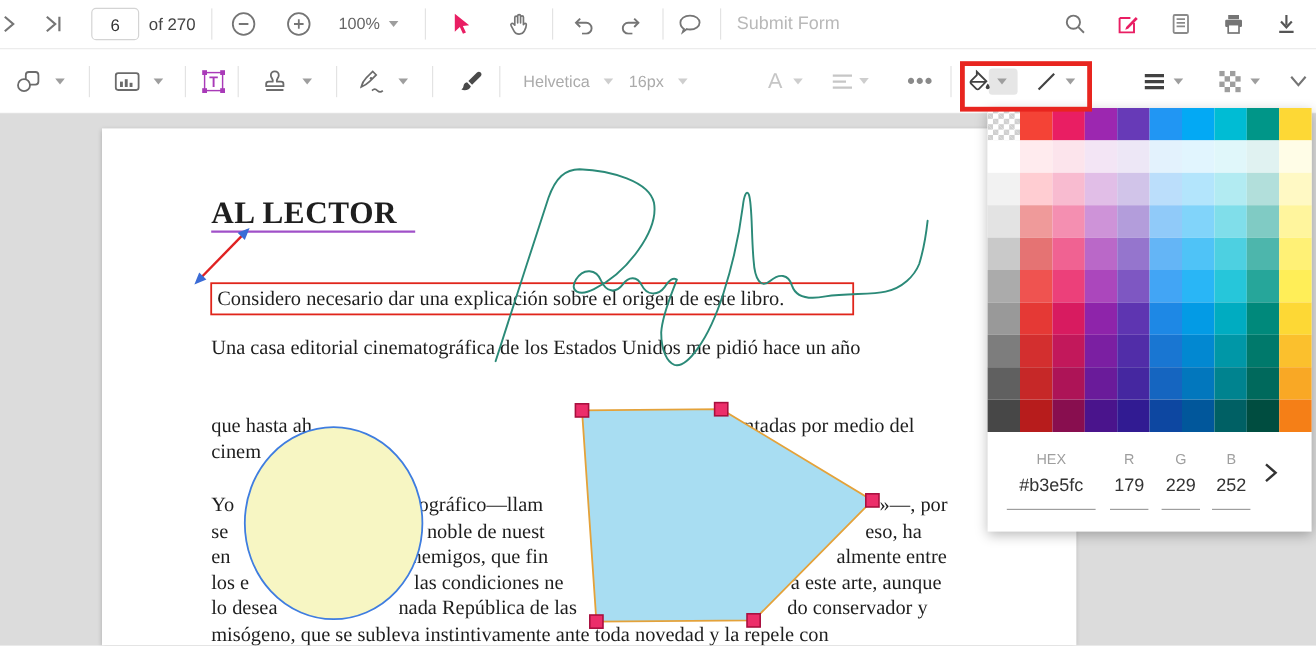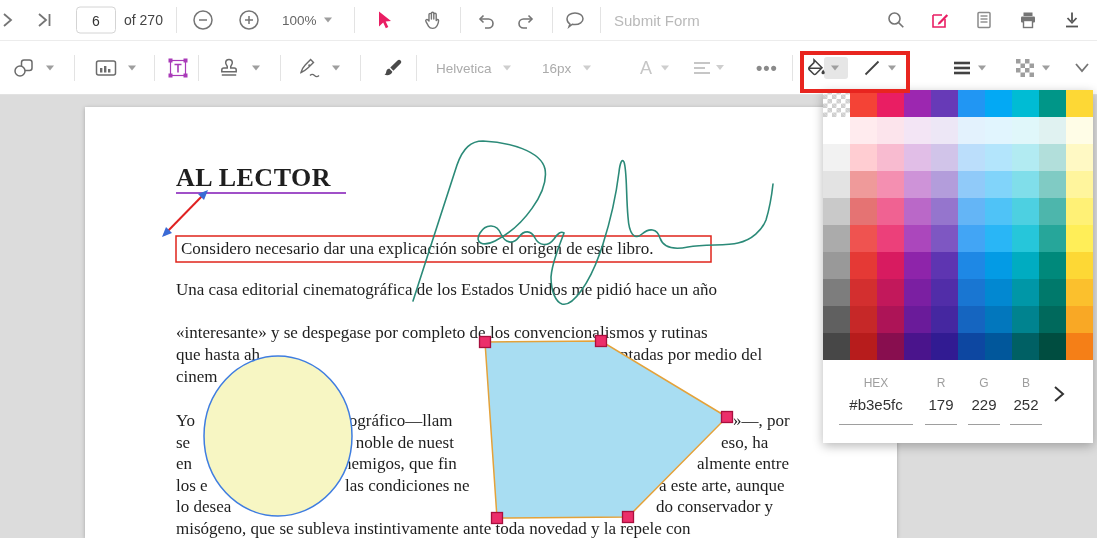--- a/index.html
+++ b/index.html
@@ -207,21 +207,21 @@
     </span>
   <span class="vdiv" style="left:360px"></span>
   <span class="tbi" style="left:382px">
     <svg width="22" height="22" viewBox="0 0 22 22">
         <path d="M18.6,3.4 c.9,.9 .9,2.2 0,3.1 L11.4,13.7 8.3,10.6 15.5,3.4 c.9,-.9 2.2,-.9 3.1,0 z" fill="#4a4a4a"></path>
         <path d="M7.2,11.6 l3.2,3.2 c-.7,2 -2.7,3.4 -5.2,3.4 -1,0 -1.9,-.25 -2.7,-.7 1.4,-.9 1.6,-2 1.8,-3.1 .25,-1.3 1.2,-2.3 2.9,-2.8 z" fill="#4a4a4a"></path>
       </svg>
   </span>
   <span class="vdiv" style="left:416px"></span>
   <span class="tbi ddtext dis" style="left:436px"><span>Helvetica</span>&nbsp;&nbsp;&nbsp;<span class="caret dis"></span></span>
-  <span class="tbi ddtext dis" style="left:542px"><span>16px</span>&nbsp;&nbsp;&nbsp;<span class="caret dis"></span></span>
+  <span class="tbi ddtext dis" style="left:524px"><span>16px</span>&nbsp;&nbsp;&nbsp;<span class="caret dis"></span></span>
   <span class="tbi" style="left:640px"><span class="bigA">A</span>&nbsp;&nbsp;<span class="caret dis"></span></span>
   <span class="tbi" style="left:692px">
     <svg width="20" height="16" viewBox="0 0 20 16">
         <line x1="2" y1="3" x2="18" y2="3" stroke="#c6c6c6" stroke-width="2"></line>
         <line x1="2" y1="8" x2="13" y2="8" stroke="#c6c6c6" stroke-width="2"></line>
         <line x1="2" y1="13" x2="18" y2="13" stroke="#c6c6c6" stroke-width="2"></line>
       </svg>
     &nbsp;<span class="caret dis"></span>
   </span>
   <span class="tbi dotchar" style="left:756px">•••</span>
@@ -278,37 +278,37 @@
   </span>
 </div>
 
 <div id="hlbox"></div>
 
 <div id="page"></div>
 <div id="doc">
     <span class="frag title" style="left: 176px; top: 163px;">AL LECTOR</span>
     <span class="frag" style="left: 181px; top: 239px;">Considero necesario dar una explicación sobre el origen de este libro.</span>
     <span class="frag" style="left: 176px; top: 280px;">Una casa editorial cinematográfica de los Estados Unidos me pidió hace un año</span>
-    <span class="frag" style="left: 176px; top: 323px;">«interesante» y se despegase por completo de los convencionalismos y rutinas</span>
     <span class="frag" style="left: 176px; top: 345px;">que hasta ah</span>
     <span class="frag" style="left: 620px; top: 345px;">ntadas por medio del</span>
     <span class="frag" style="left: 176px; top: 367px;">cinem</span>
     <span class="frag" style="left: 176px; top: 411px;">Yo</span>
     <span class="frag" style="left: 344px; top: 411px;">tográfico—llam</span>
     <span class="frag" style="left: 733px; top: 411px;">»—, por</span>
     <span class="frag" style="left: 176px; top: 433px; text-align: center;">se</span>
     <span class="frag" style="left: 343px; top: 433px;">y noble de nuest</span>
     <span class="frag" style="left: 721px; top: 433px;">eso, ha</span>
     <span class="frag" style="left: 176px; top: 454px;">en</span>
     <span class="frag" style="left: 343px; top: 454px;">nemigos, que fin</span>
     <span class="frag" style="left: 697px; top: 454px;">almente entre</span>
     <span class="frag" style="left: 176px; top: 476px;">los e</span>
     <span class="frag" style="left: 345px; top: 476px;">las condiciones ne</span>
     <span class="frag" style="left: 659px; top: 476px;">a este arte, aunque</span>
     <span class="frag" style="left: 176px; top: 497px;">lo desea</span>
+    <span class="frag" style="left: 332px; top: 497px;">nada República de las</span>
     <span class="frag" style="left: 656px; top: 497px;">do conservador y</span>
     <span class="frag" style="left: 176px; top: 519px;">misógeno, que se subleva instintivamente ante toda novedad y la repele con</span>
   </div>
 <svg id="anno" width="1097" height="538">
     <line x1="176" y1="193" x2="346" y2="193" stroke="#a050c8" stroke-width="2"></line>
     <line x1="206" y1="192" x2="164" y2="235" stroke="#e02222" stroke-width="2"></line>
     <polygon points="208,190 204,200 198,194" fill="#3a6bd6"></polygon>
     <polygon points="162,237 172,233 166,227" fill="#3a6bd6"></polygon>
     <rect x="176" y="236" width="535" height="26" fill="none" stroke="#e0251b" stroke-width="1.5"></rect>
     <path d="M 413,301 C 422,274 443,207 457,165 C 463,148 471,141 483,141 C 509,142 541,151 545,169 C 549,192 523,227 495,241 C 483,247 474,243 480,233 C 486,223 497,224 501,234 C 505,243 513,245 519,237 C 524,230 531,230 535,238 C 539,246 548,247 554,239 C 558,233 561,231 564,233 C 559,247 552,262 551,277 C 551,292 556,302 562,304 C 572,307 590,285 603,244 C 610,222 616,196 619,172 C 620,163 622,158 624,162 C 627,170 626,195 628,217 C 629,233 634,241 642,234 C 649,228 657,228 660,238 C 663,247 673,250 688,247 C 706,244 726,246 738,243 C 752,240 762,230 766,220 C 770,207 772,193 773,184" fill="none" stroke="#2b8a78" stroke-width="1.6" stroke-linecap="round"></path>

